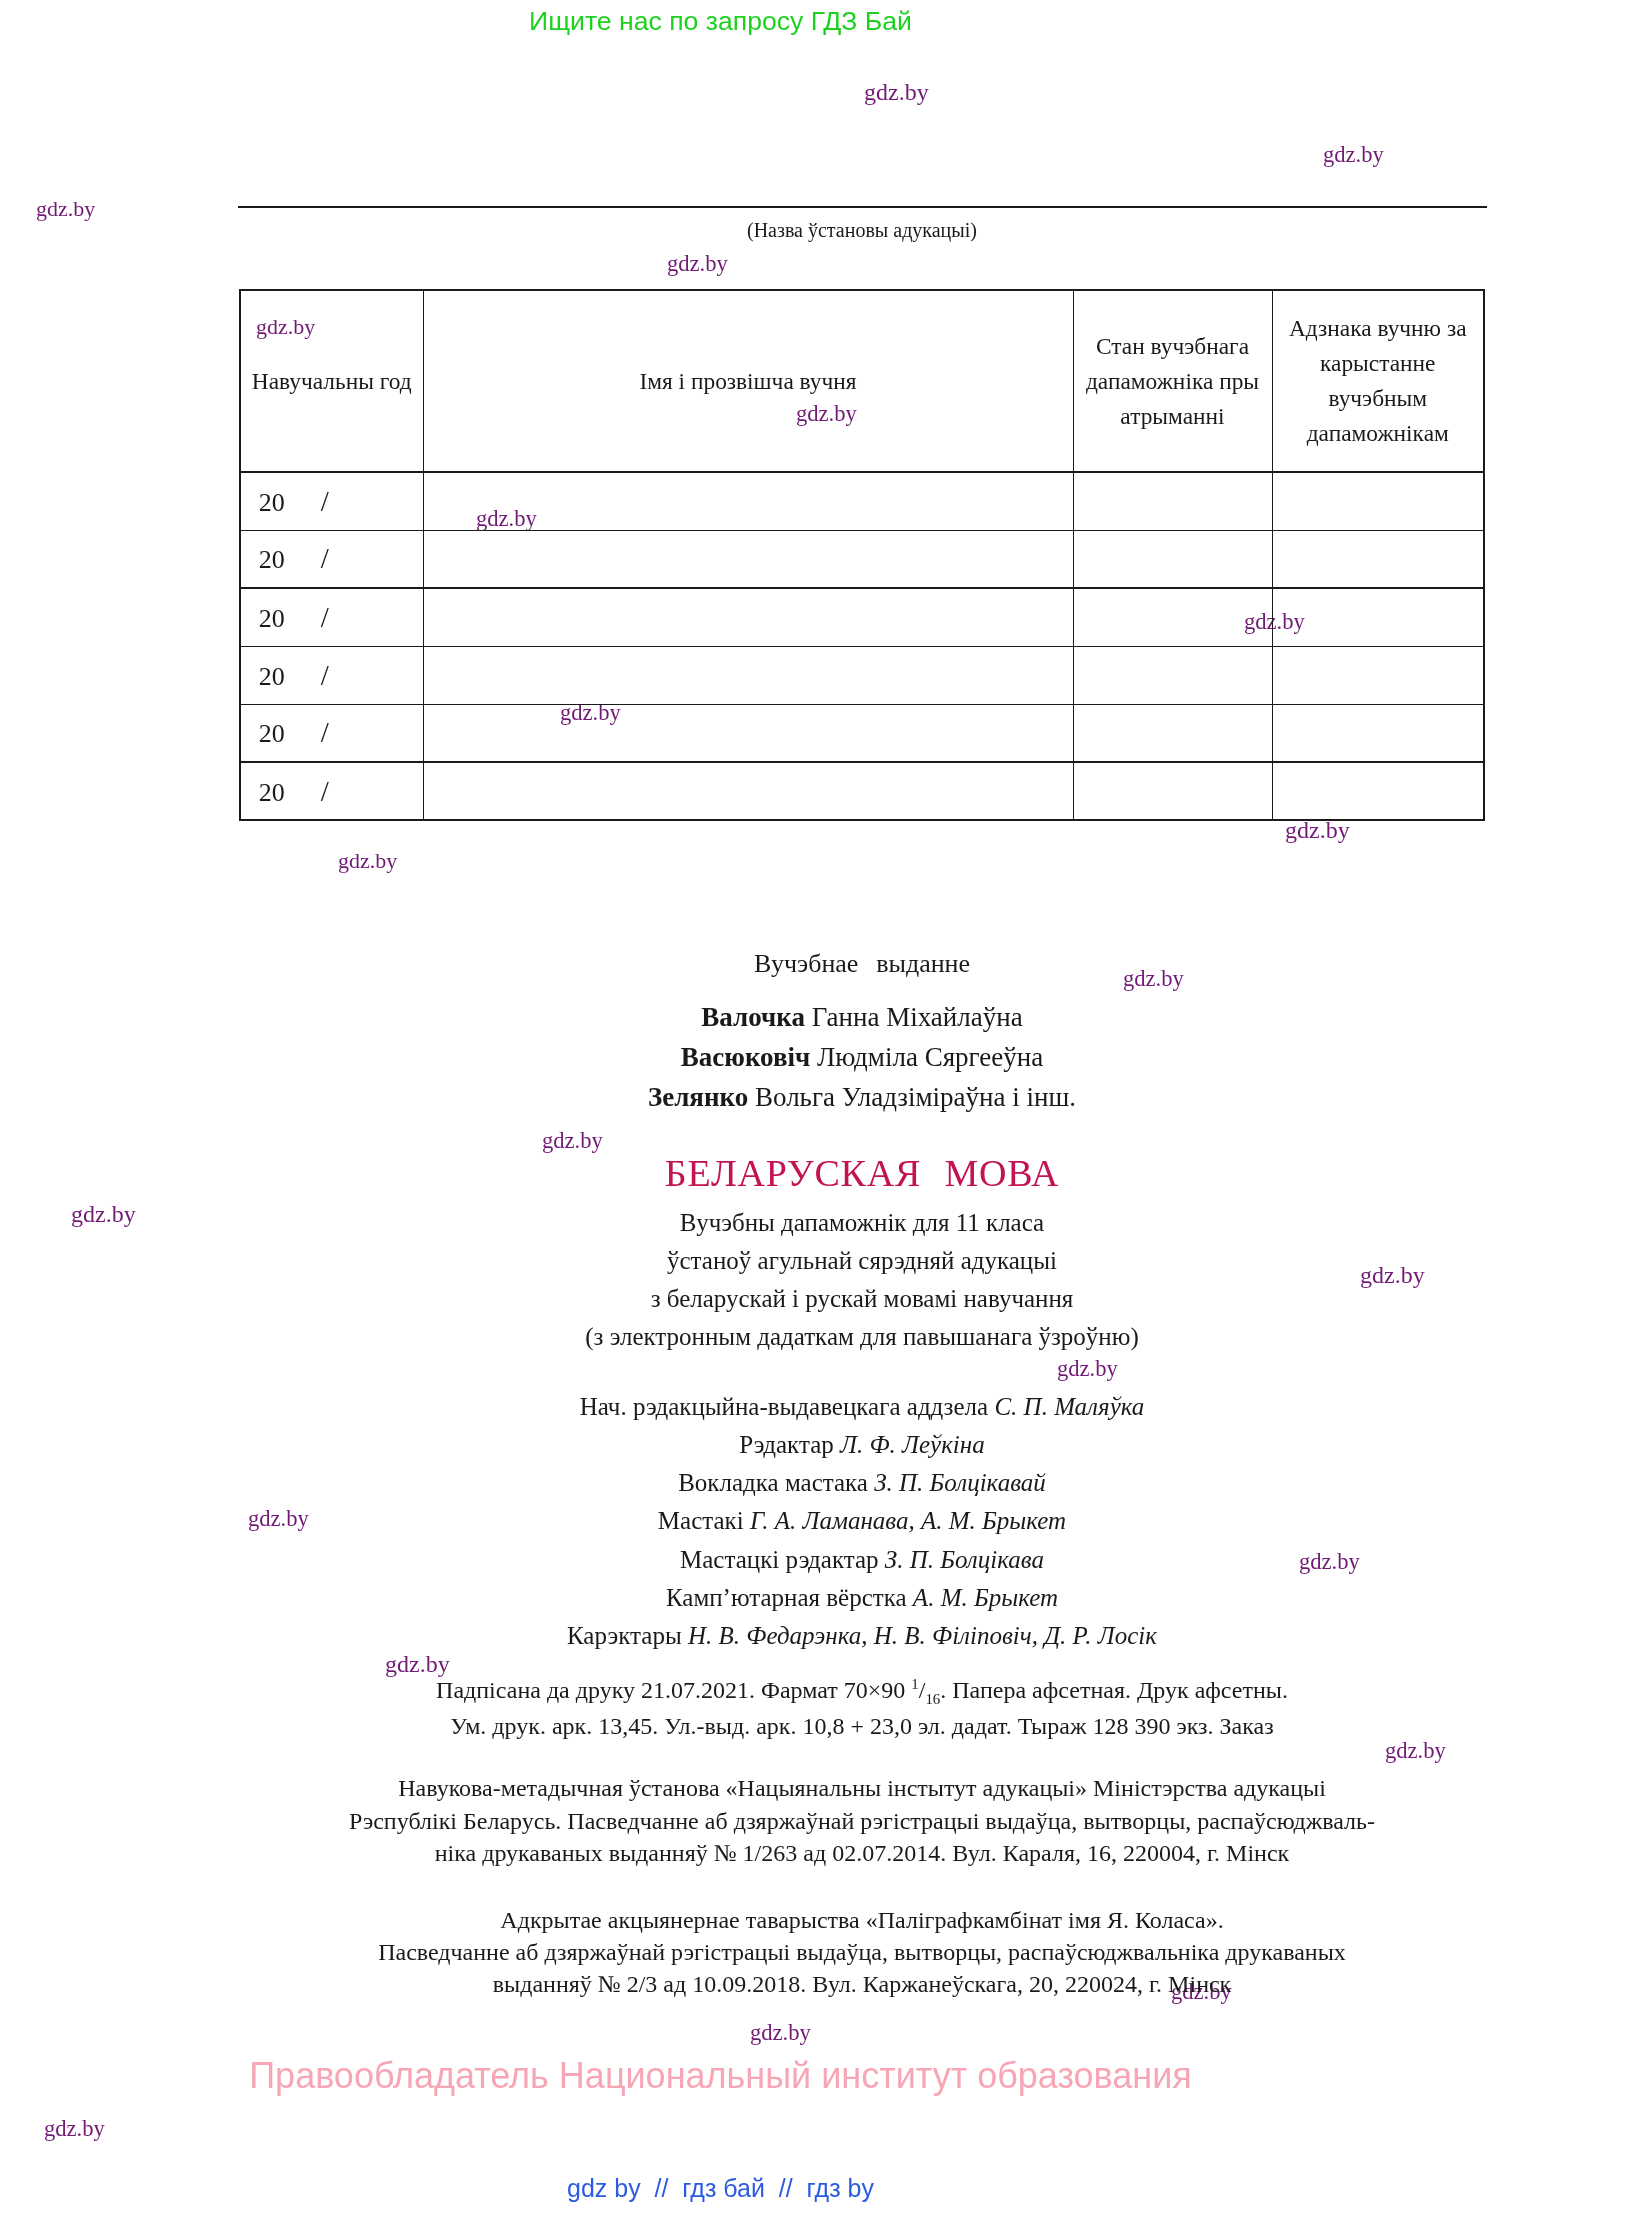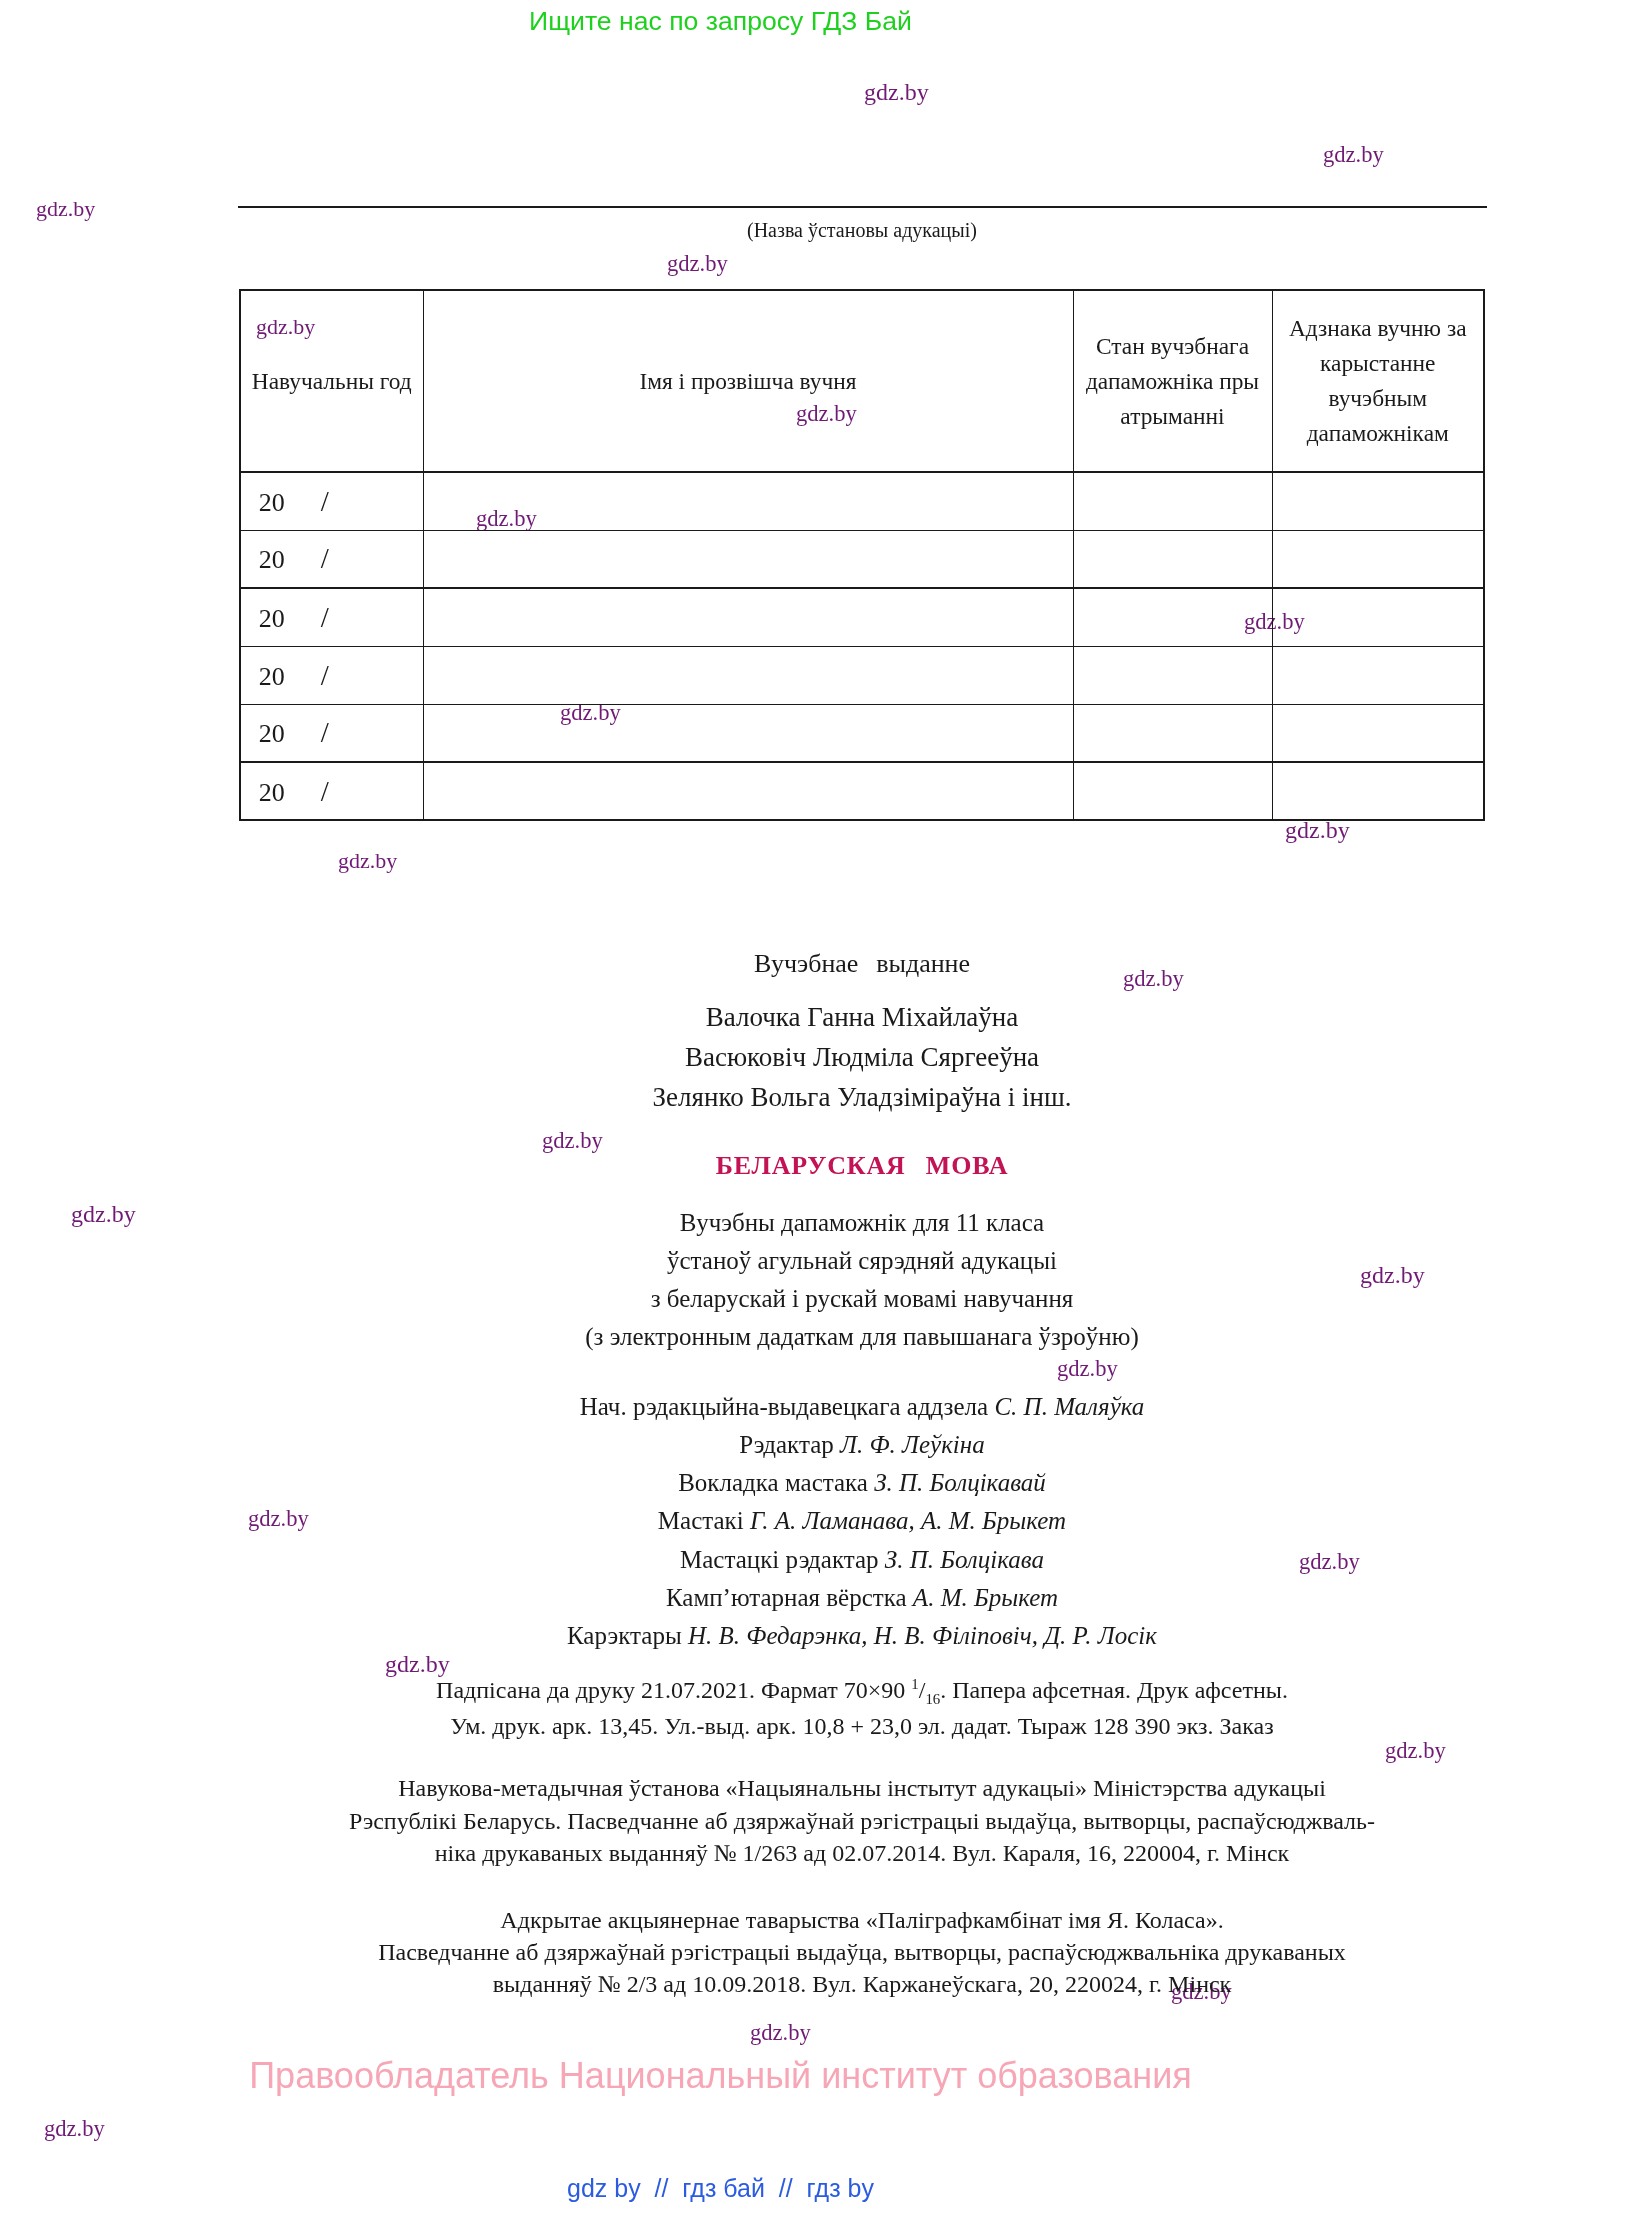--- a/index.html
+++ b/index.html
@@ -27,23 +27,23 @@
     border-bottom-width:2.4px;font-weight:normal;font-size:23.4px;line-height:35px;
     vertical-align:middle;padding:0 4.8px;
   }
   tr.hdr{height:182px;}
   tr.data-row{height:58px;}
   tr.thick-top td{border-top-width:2.4px;}
   td.year-cell{padding-left:17.7px;font-size:26px;vertical-align:middle;}
   td.year-cell .slash{margin-left:36px;font-size:29px;}
   .edition{top:949px;font-size:26px;word-spacing:11.3px;}
   .author{font-size:27px;}
-  .author .surname{font-weight:normal;}
+  .author .surname{font-weight:bold;}
   .book-title{
-    top:1151px;font-size:26px;font-weight:bold;color:#c31355;
+    top:1151px;font-size:38px;font-weight:normal;color:#c31355;
     letter-spacing:0.8px;word-spacing:13px;
   }
   .subtitle{font-size:25px;text-align:center;}
   .staff-line{font-size:25px;}
   .staff-line .name{font-style:italic;}
   .print-line{font-size:24px;}
   .print-line sup{font-size:0.62em;vertical-align:super;}
   .print-line sub{font-size:0.62em;vertical-align:sub;}
   .copyright{
     top:2055px;font-family:"Liberation Sans",sans-serif;color:#f7a6b6;font-size:36px;

